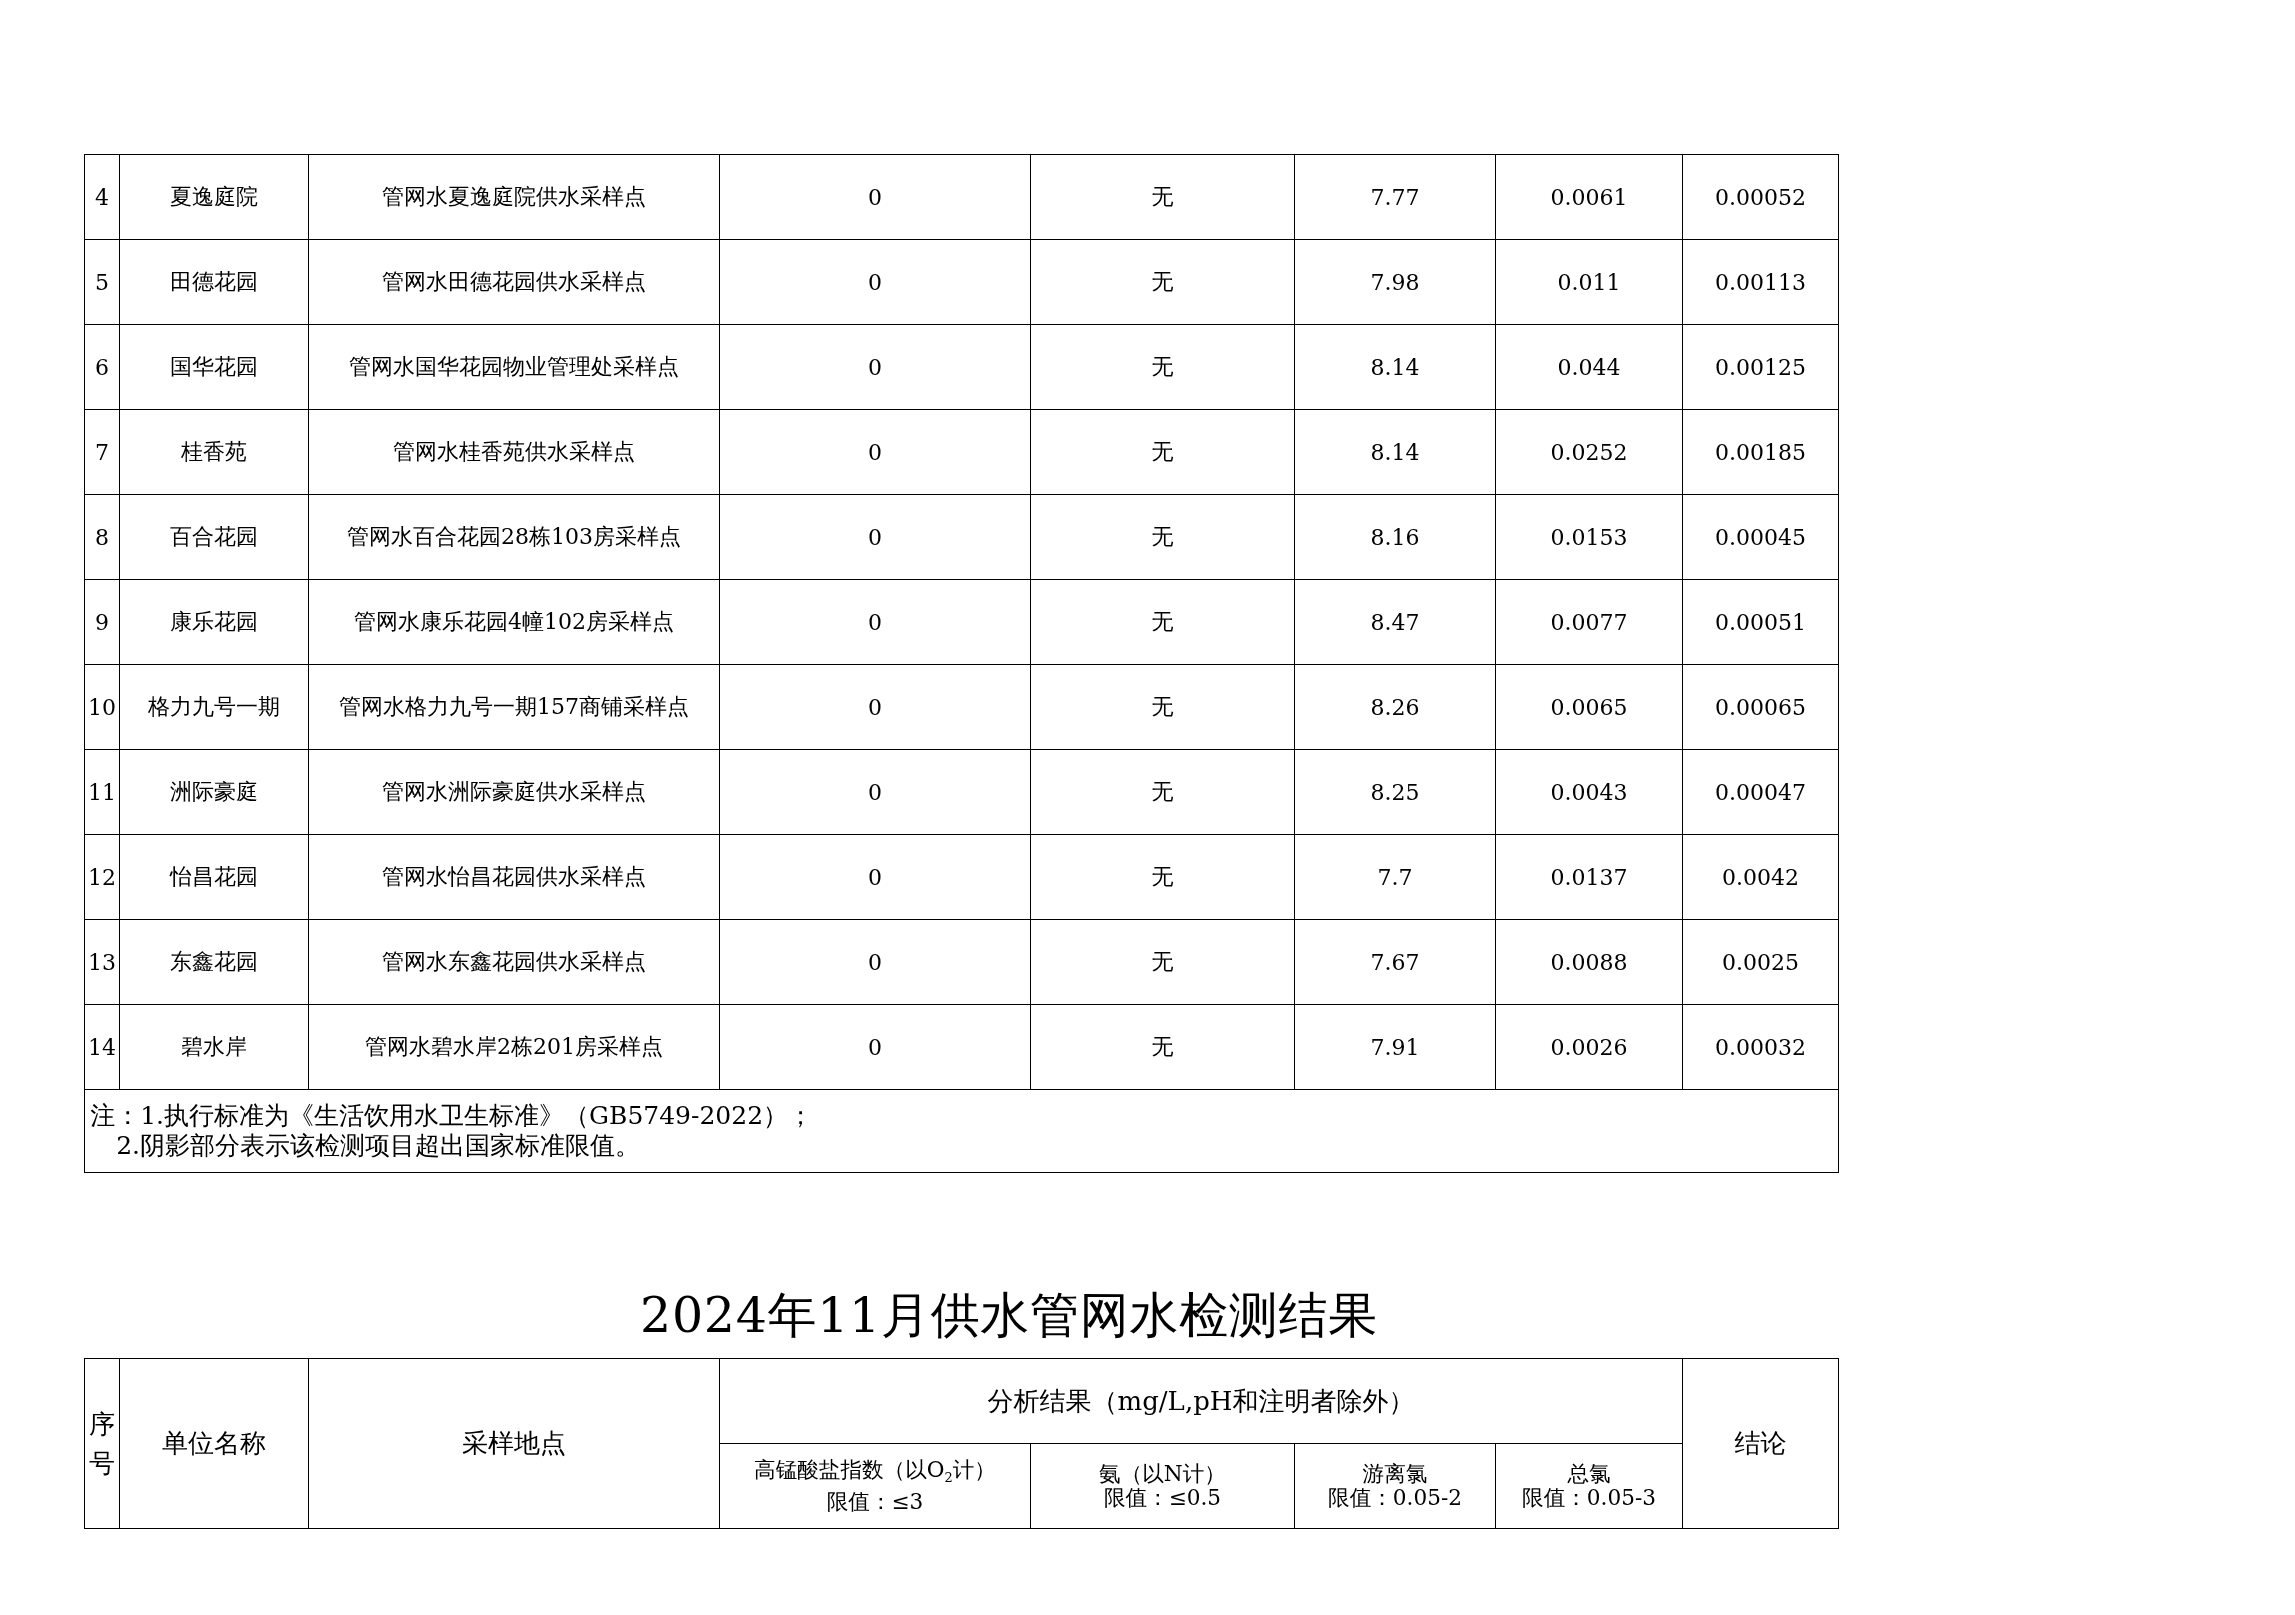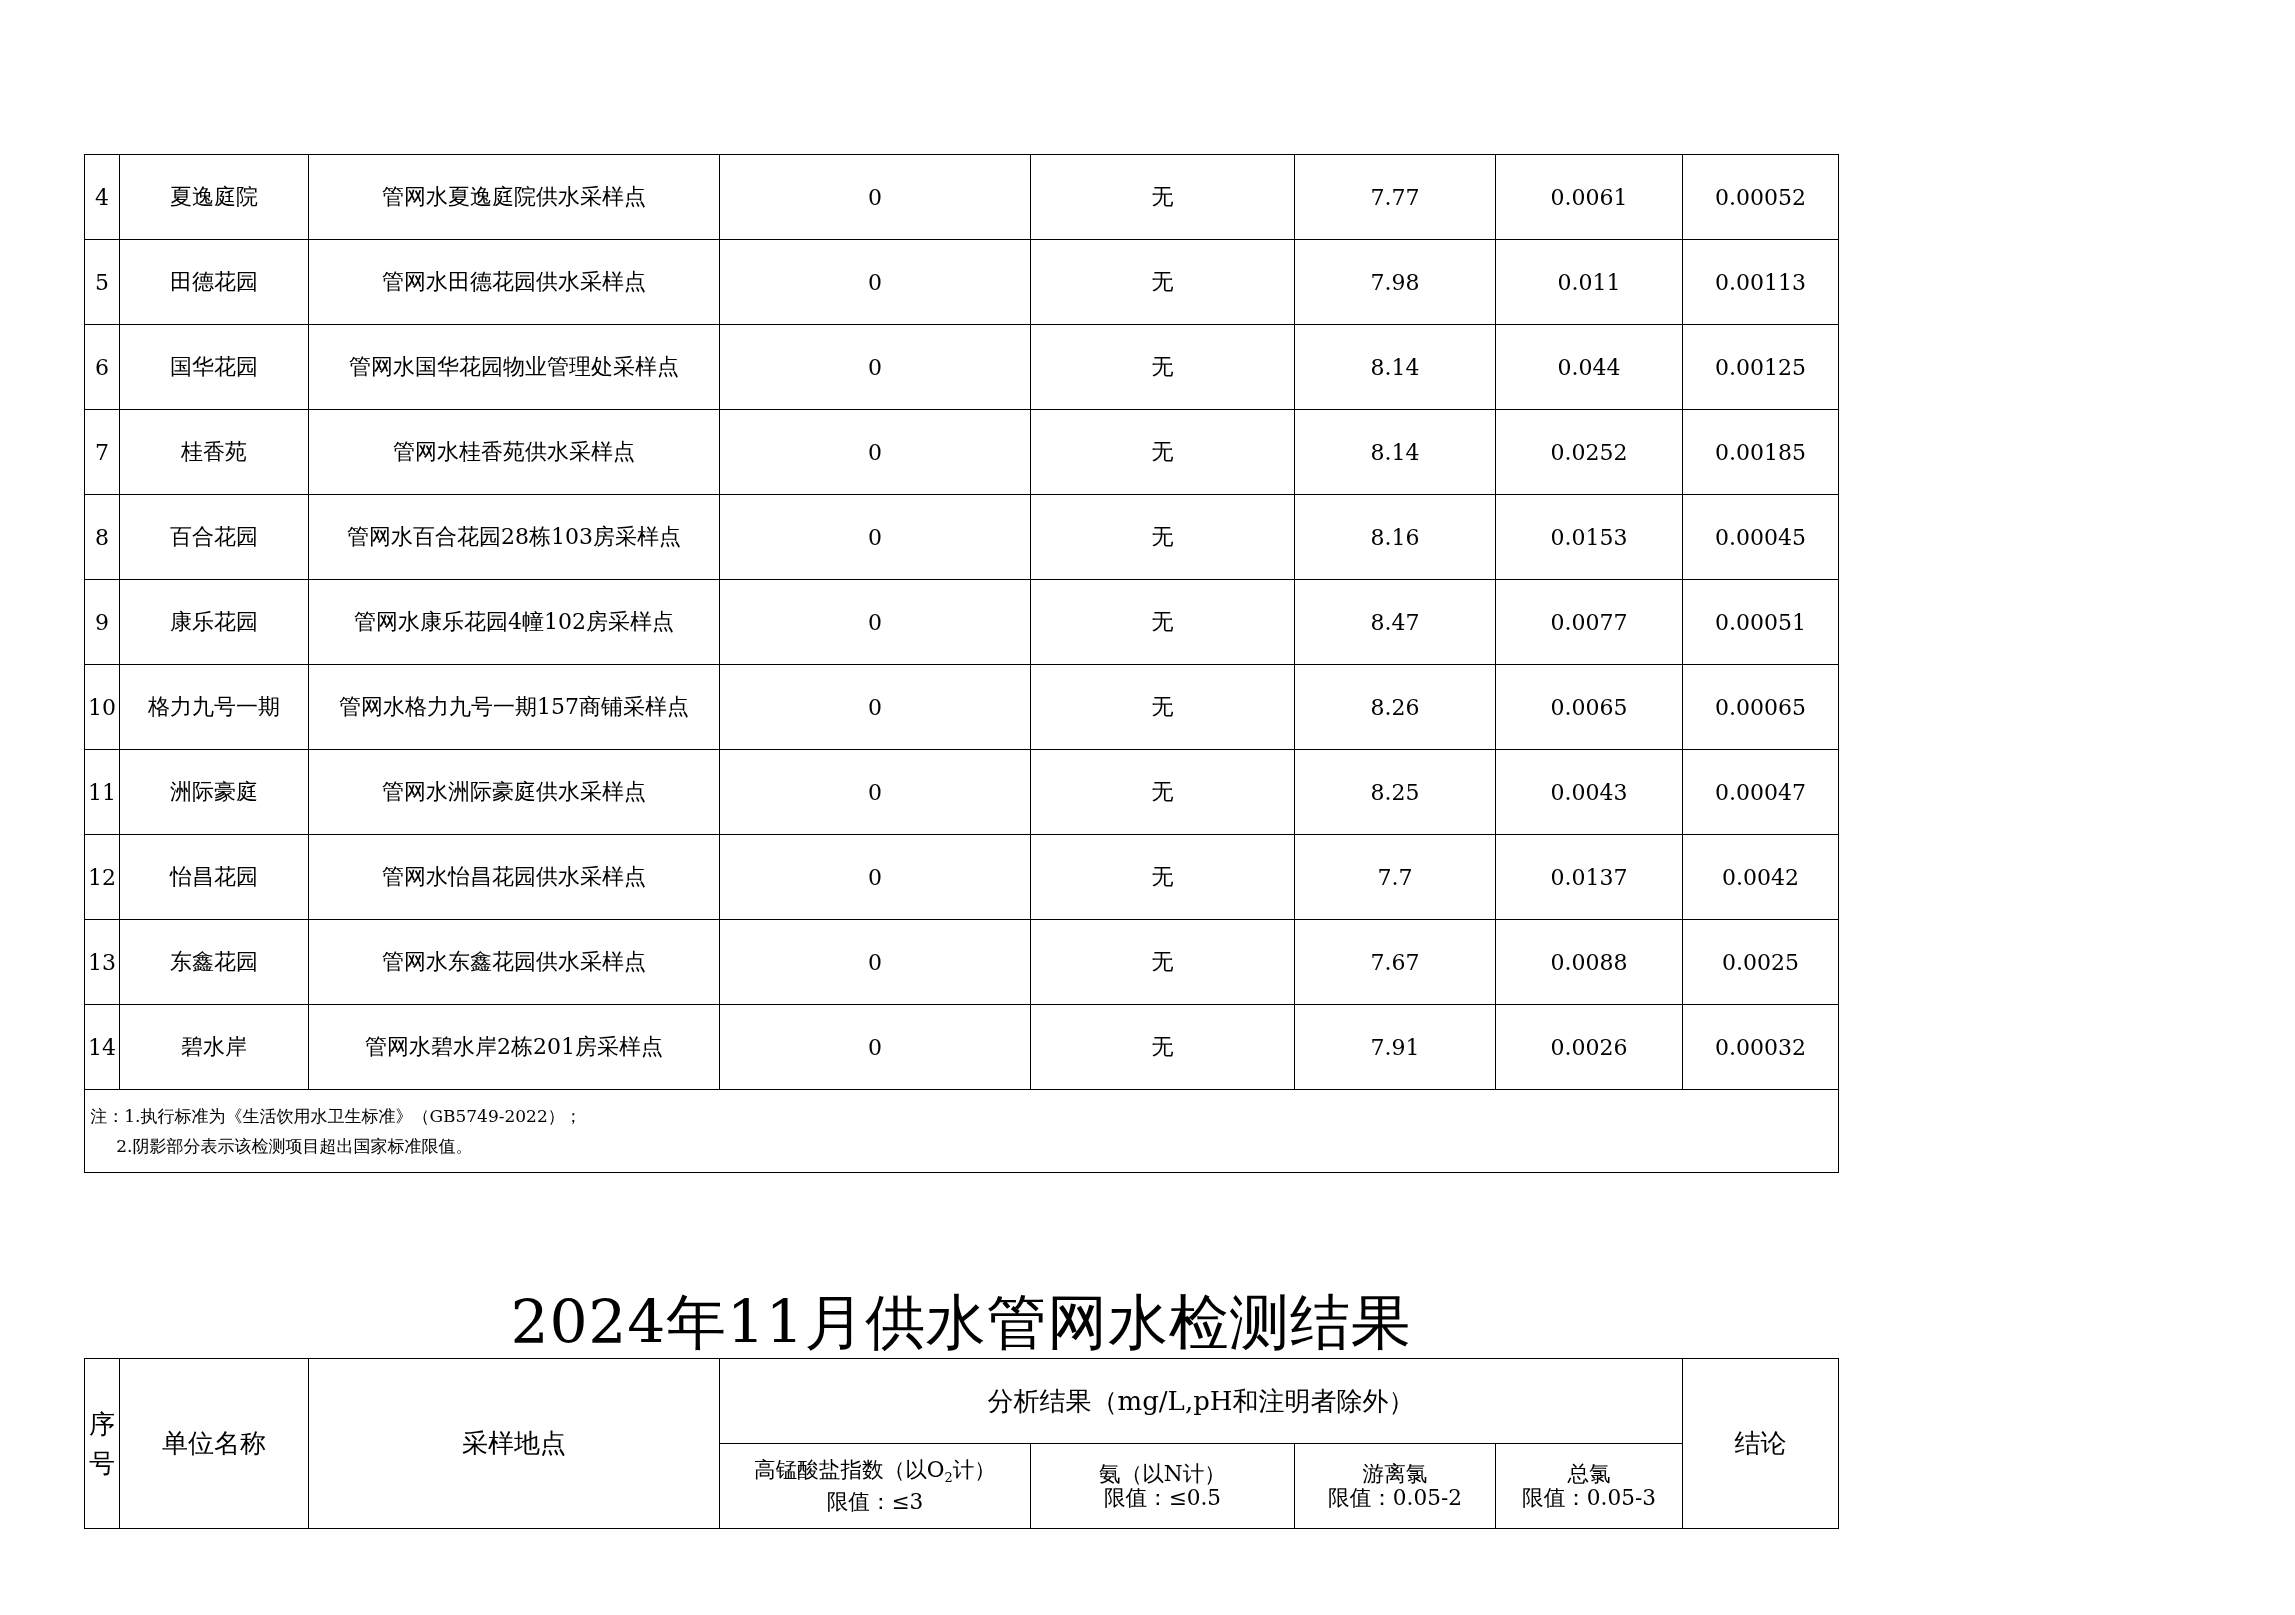--- a/index.html
+++ b/index.html
@@ -3,24 +3,24 @@
   <meta charset="utf-8">
   <style>
     html, body { margin: 0; padding: 0; background: #ffffff; }
     body { width: 2295px; height: 1615px; position: relative; overflow: hidden;
            font-family: "DejaVu Serif", "Liberation Serif", serif; color: #000; }
     table { border-collapse: collapse; position: absolute; table-layout: fixed; }
     td, th { border: 1.3px solid #000; text-align: center; vertical-align: middle; padding: 0;
              font-weight: normal; font-size: 22px; }
     #t1 { left: 84px; top: 154px; width: 1754px; }
     #t1 tr.row td { height: 84px; }
-    #t1 td.note { text-align: left; height: 82px; padding-left: 5.2px; line-height: 30px; font-size: 17px; }
+    #t1 td.note { text-align: left; height: 82px; padding-left: 5.2px; line-height: 30px; font-size: 25px; }
     #t1 td.note .l2 { padding-left: 26px; }
     .title { position: absolute; left: 0; width: 1922px; top: 1283px; text-align: center;
-             font-size: 60px; letter-spacing: 0.7px; }
+             font-size: 49px; letter-spacing: 0.7px; padding-left: 48px; }
     #t2 { left: 84px; top: 1358px; width: 1754px; }
     #t2 th { font-size: 26px; }
     #t2 th.seq { line-height: 39px; }
     #t2 tr.h1 th { height: 84px; }
     #t2 tr.h2 th { height: 84px; font-size: 21.6px; line-height: 24px; }
     sub { font-size: 60%; }
   </style>
 </head>
 <body>
 

